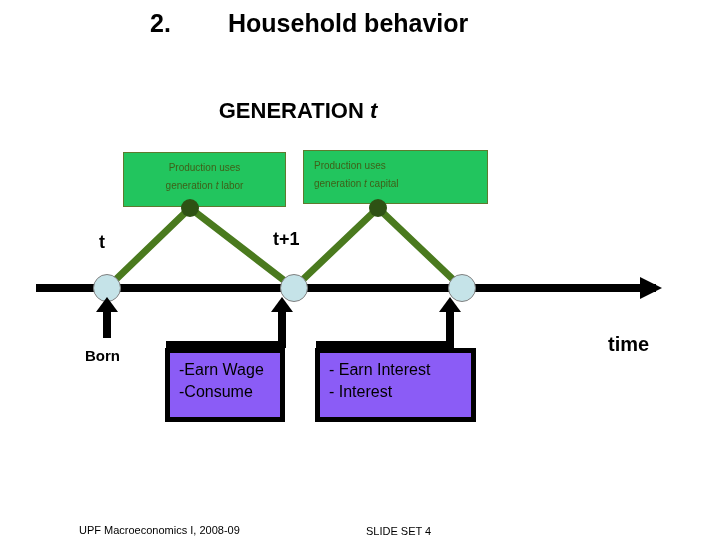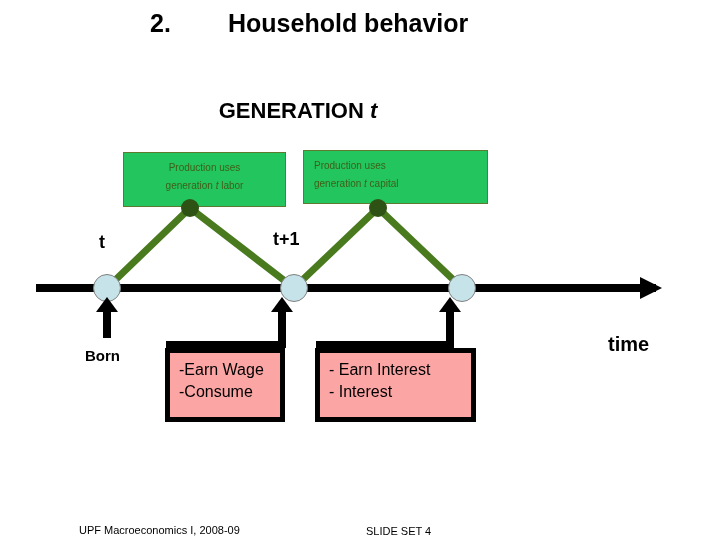--- a/index.html
+++ b/index.html
@@ -183,21 +183,21 @@
     left: 85px;
     top: 347px;
     font-size: 15px;
     font-weight: bold;
   }
 
   
   .action-box {
     position: absolute;
     border: 5px solid #000000;
-    background: #fca5a5;
+    background: #8b5cf6;
     box-sizing: border-box;
     font-size: 16px;
     line-height: 22px;
     padding: 6px 0 0 9px;
   }
   #action-box-young {
     left: 165px;
     top: 348px;
     width: 120px;
     height: 74px;

